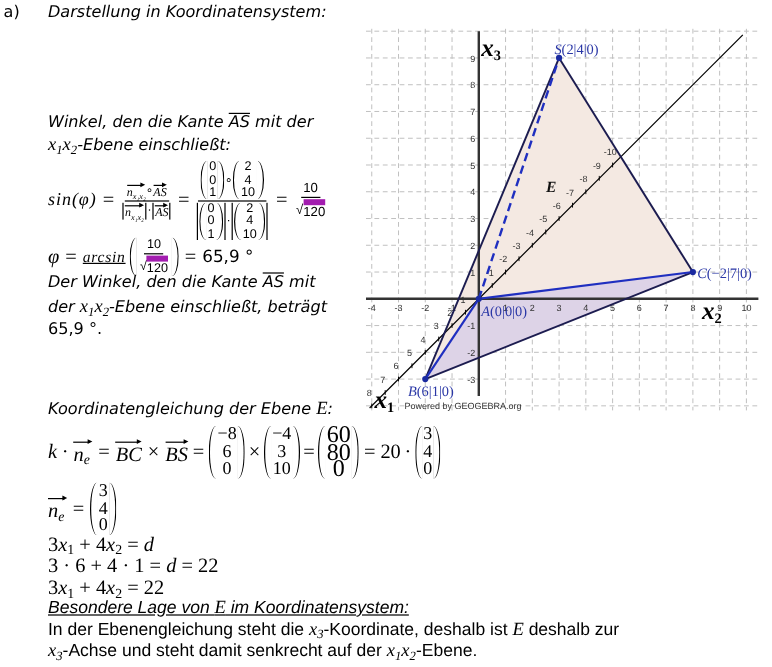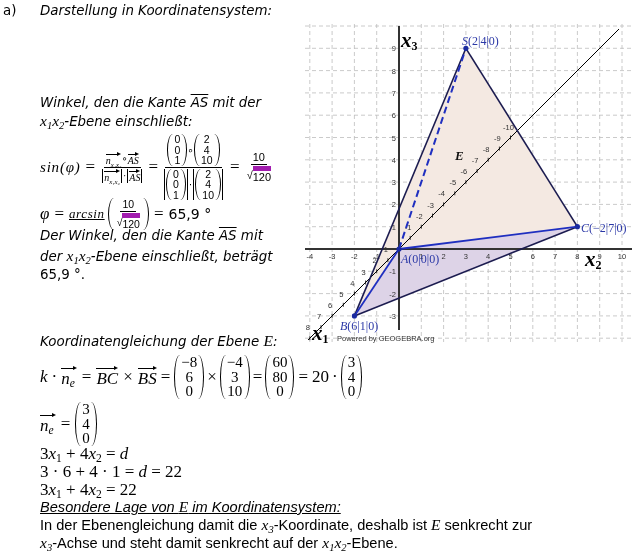--- a/index.html
+++ b/index.html
@@ -322,21 +322,21 @@
   <span class="vec" style="font-size:15px; line-height:14.5px;">
       <span class="pl"></span>
       <span class="col">
         <span>−4</span>
         <span>3</span>
         <span>10</span>
       </span>
       <span class="pr"></span>
     </span>
   <span style="margin:0 3px;">=</span>
-  <span class="vec" style="font-size:15px; line-height:14.5px;justify-content:flex-end;">
+  <span class="vec" style="font-size:20px; line-height:14.5px;justify-content:flex-end;">
       <span class="pl"></span>
       <span class="col">
         <span>60</span>
         <span>80</span>
         <span>0</span>
       </span>
       <span class="pr"></span>
     </span>
   <span style="margin:0 4px;">=</span>
   <span>20</span>
@@ -379,17 +379,17 @@
   <span>+</span>
   <span>4</span><span class="mi">x</span><sub>2</sub>
   <span>=</span>
   <span>22</span>
 </div>
 
 <div class="t tahi" style="left:40px; top:499px;">
   <span>Besondere Lage von </span><span class="mv">E</span><span> im Koordinatensystem:</span>
 </div>
 <div class="t tah" style="left:40px; top:517px;">
-  <span>In der Ebenengleichung damit die </span><span class="mv"><span>x</span><sub>3</sub></span><span>-Koordinate, deshalb ist </span><span class="mv">E</span><span> senkrecht zur</span>
+  <span>In der Ebenengleichung steht die </span><span class="mv"><span>x</span><sub>3</sub></span><span>-Koordinate, deshalb ist </span><span class="mv">E</span><span> deshalb zur</span>
 </div>
 <div class="t tah" style="left:40px; top:535px;">
   <span class="mv"><span>x</span><sub>3</sub></span><span>-Achse und steht damit senkrecht auf der </span><span class="mv"><span>x</span><sub>1</sub><span>x</span><sub>2</sub></span><span>-Ebene.</span>
 </div>
 
 </body></html>

